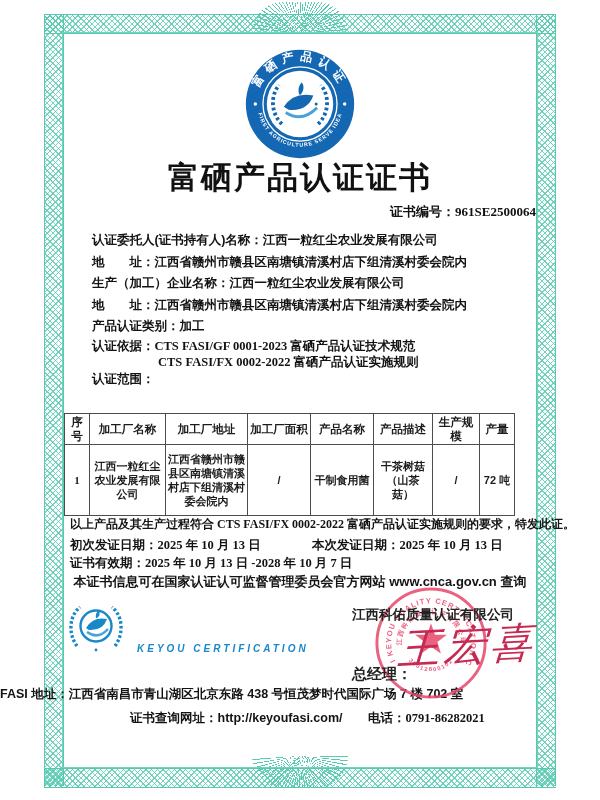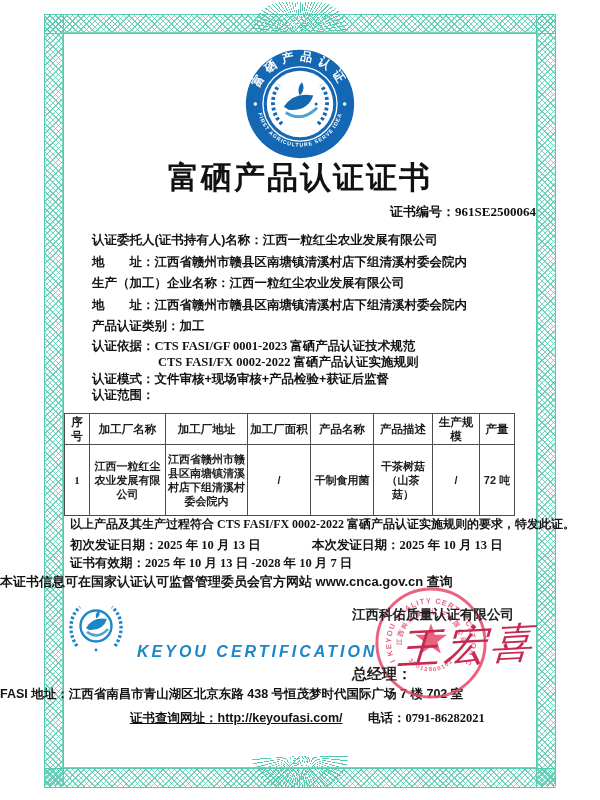--- a/index.html
+++ b/index.html
@@ -39,35 +39,35 @@
   table.scope{position:absolute;left:64px;top:413px;width:450px;border-collapse:collapse;table-layout:fixed;padding-left:32px;}
   table.scope th,table.scope td{border:1px solid #4c4c4c;font-size:11px;color:#1c1c1c;
     text-align:center;vertical-align:middle;padding:1px 2px;white-space:pre-line;line-height:14px;}
   table.scope th{font-weight:bold;height:24px;font-size:11.5px;}
   table.scope td{height:68px;font-weight:bold;}
 
   .statement{position:absolute;left:70px;right:56px;top:516px;font-size:12px;font-weight:bold;color:#131313;white-space:nowrap;}
   .dateline1{position:absolute;left:70px;top:537px;font-size:12.5px;font-weight:bold;color:#131313;text-align:right;}
   .dateline2{position:absolute;left:312px;top:537px;font-size:12.5px;font-weight:bold;color:#131313;}
   .dateline3{position:absolute;left:70px;top:555px;font-size:12.5px;font-weight:bold;color:#131313;}
-  .querynote{position:absolute;left:0;right:0;top:573px;text-align:left;font-size:13px;font-weight:bold;color:#131313;}
+  .querynote{position:absolute;left:0;right:0;top:573px;text-align:center;font-size:13px;font-weight:bold;color:#131313;}
 
   .keyou-cn{position:absolute;left:134px;top:604px;font-size:32px;font-weight:bold;color:#1a87c9;letter-spacing:2px;}
-  .keyou-en{position:absolute;left:137px;top:643px;font-size:16px;font-weight:bold;font-style:italic;
+  .keyou-en{position:absolute;left:137px;top:643px;font-size:10px;font-weight:bold;font-style:italic;
     color:#1a87c9;letter-spacing:3px;}
   .issuer-company{position:absolute;left:352px;top:606px;font-size:13.5px;font-weight:bold;color:#222;z-index:3;}
   .signer-label{position:absolute;left:352px;top:646px;font-size:15px;font-weight:bold;color:#222;z-index:3;margin-top:19px;}
   .signature{position:absolute;left:398px;top:618px;font-size:42px;color:#c42a52;z-index:4;
     font-family:"DejaVu Serif",serif;font-style:italic;letter-spacing:4px;transform:rotate(-3deg) skewX(-6deg);}
   .seal{position:absolute;left:372px;top:584px;z-index:2;opacity:.85;}
   .badge{position:absolute;left:243px;top:47px;}
   .keyou-logo{position:absolute;left:66px;top:600px;}
 
   .fasi{position:absolute;left:0;right:0;top:686px;font-size:12.5px;font-weight:bold;color:#131313;}
-  .footer-query{position:absolute;left:130px;top:710px;font-size:12.5px;font-weight:bold;color:#131313;text-decoration:underline;}
+  .footer-query{position:absolute;left:130px;top:710px;font-size:12.5px;font-weight:bold;color:#131313;}
   .footer-phone{position:absolute;left:368px;top:710px;font-size:12.5px;font-weight:bold;color:#131313;}
 </style>
 </head>
 <body>
 
 <div class="page">
 
   <div class="band h band-top"></div>
   <div class="band h band-bottom"></div>
   <div class="band v band-left"></div>
@@ -105,21 +105,20 @@
   <div class="certno"><span>证书编号：</span><span class="serif">961SE2500064</span></div>
 
   <div class="fields">
     <div class="frow"><span>认证委托人(证书持有人)名称：</span><span>江西一粒红尘农业发展有限公司</span></div>
     <div class="frow"><span>地　　址：</span><span>江西省赣州市赣县区南塘镇清溪村店下组清溪村委会院内</span></div>
     <div class="frow"><span>生产（加工）企业名称：</span><span>江西一粒红尘农业发展有限公司</span></div>
     <div class="frow"><span>地　　址：</span><span>江西省赣州市赣县区南塘镇清溪村店下组清溪村委会院内</span></div>
     <div class="frow"><span>产品认证类别：</span><span>加工</span></div>
     <div class="frow tight"><span>认证依据：</span><span class="serif">CTS FASI/GF 0001-2023 富硒产品认证技术规范</span></div>
     <div class="frow tight indent2"><span class="serif">CTS FASI/FX 0002-2022 富硒产品认证实施规则</span></div>
-    <div class="frow tight"><span>认证模式：</span><span>文件审核+现场审核+产品检验+获证后监督</span></div>
     <div class="frow tight"><span>认证范围：</span></div>
   </div>
 
   <table class="scope">
     <colgroup>
       <col style="width:25px">
         <col style="width:76px">
         <col style="width:82px">
         <col style="width:63px">
       <col style="width:63px">

